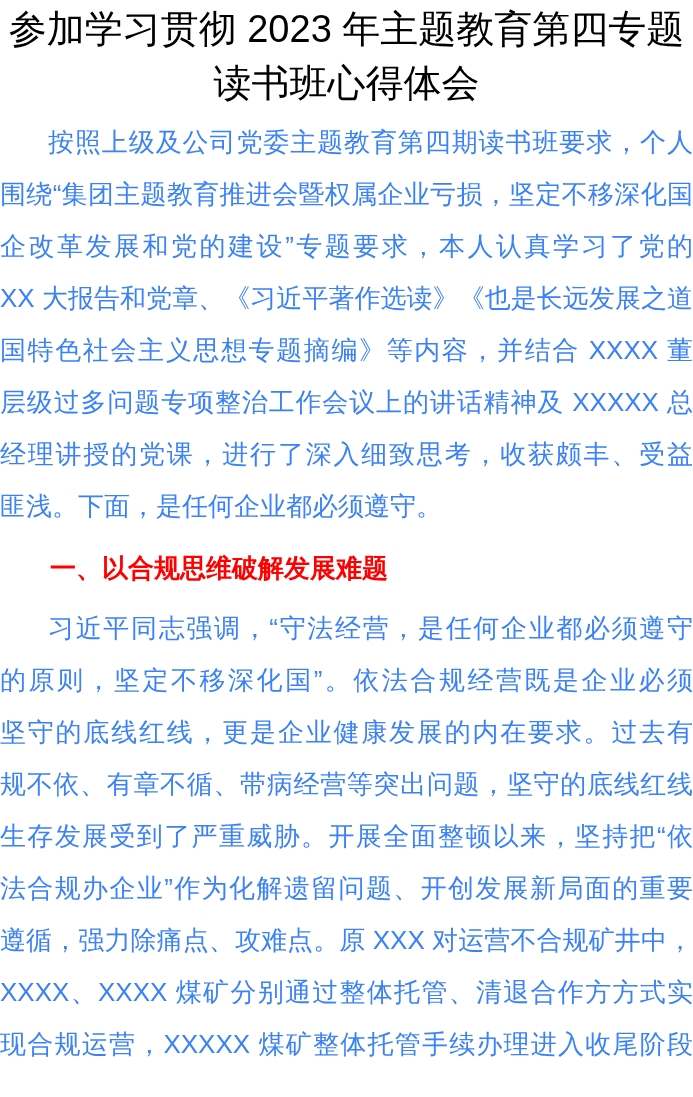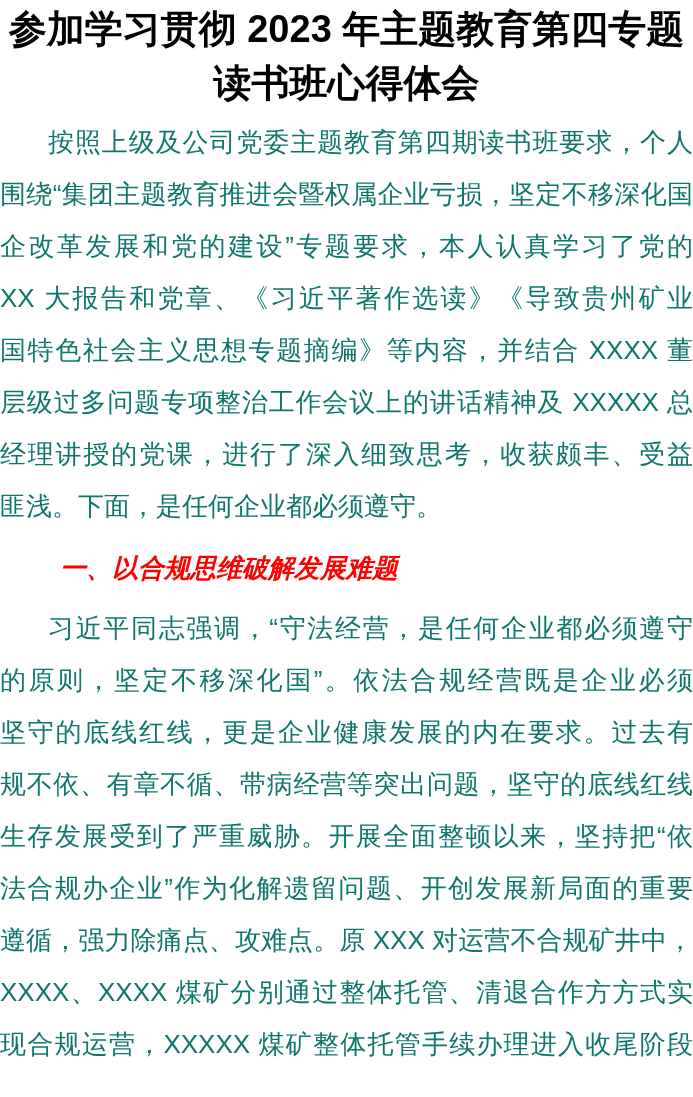--- a/index.html
+++ b/index.html
@@ -13,56 +13,56 @@
   }
   .page {
     width: 693px;
     height: 1097px;
     overflow: hidden;
     background: #ffffff;
   }
   .title {
     font-size: 38px;
     line-height: 54px;
-    font-weight: 700;
+    font-weight: 400;
     text-align: center;
     color: #000000;
     margin: 0;
     padding: 2px 0 0 0;
   }
   .doc-body { margin-top: 6px; }
   .block { margin: 0; }
-  .block-heading { margin: 10px 0 8px 12px; font-style: italic; }
+  .block-heading { margin: 10px 0 8px 2px; }
   .line {
     font-size: 26px;
     line-height: 52px;
     height: 52px;
     overflow: hidden;
     text-align: justify;
-    color: #0f766e;
+    color: #3b82f6;
     white-space: normal;
   }
   .line.jl { text-align-last: justify; }
   .line.indent { text-indent: 48px; }
   .block-heading .line {
     color: var(--heading-red, #ff0000);
     font-weight: 700;
   }
 </style>
 </head>
 <body style="background: rgb(255, 255, 255); color: rgb(0, 0, 0);">
 
 <div class="page">
   <h1 class="title">参加学习贯彻 2023 年主题教育第四专题读书班心得体会</h1>
   <div class="doc-body">
       <div class="block block-paragraph">
         <div class="line indent jl">按照上级及公司党委主题教育第四期读书班要求，个人</div>
         <div class="line jl">围绕“集团主题教育推进会暨权属企业亏损，坚定不移深化国</div>
         <div class="line jl">企改革发展和党的建设”专题要求，本人认真学习了党的</div>
-        <div class="line jl">XX 大报告和党章、《习近平著作选读》《导致贵州矿业</div>
+        <div class="line jl">XX 大报告和党章、《习近平著作选读》《也是长远发展之道</div>
         <div class="line jl">国特色社会主义思想专题摘编》等内容，并结合 XXXX 董</div>
         <div class="line jl">层级过多问题专项整治工作会议上的讲话精神及 XXXXX 总</div>
         <div class="line jl">经理讲授的党课，进行了深入细致思考，收获颇丰、受益</div>
         <div class="line">匪浅。下面，是任何企业都必须遵守。</div>
       </div>
       <div class="block block-heading">
         <div class="line indent">一、以合规思维破解发展难题</div>
       </div>
       <div class="block block-paragraph">
         <div class="line indent jl">习近平同志强调，“守法经营，是任何企业都必须遵守</div>

